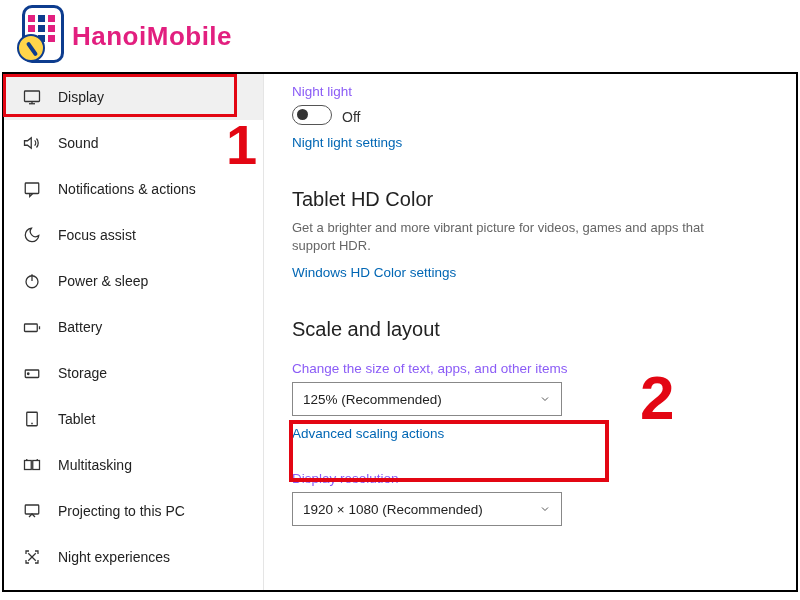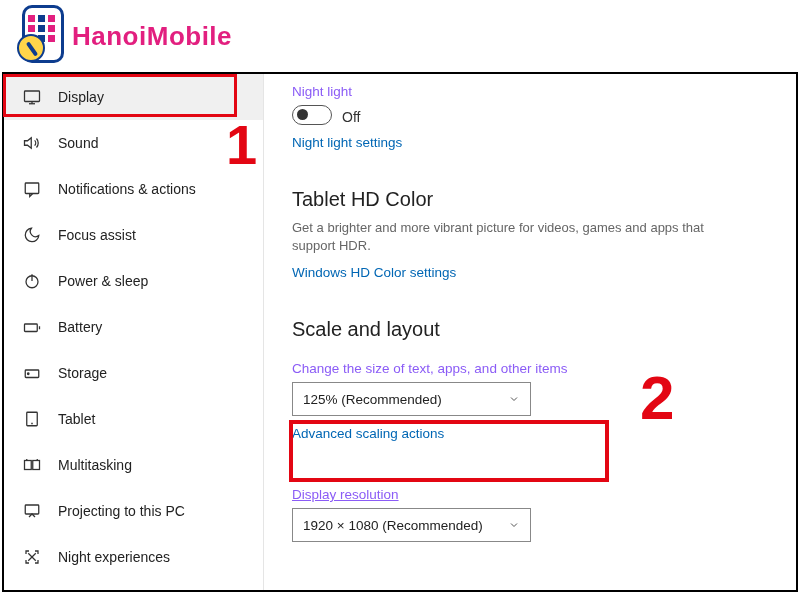--- a/index.html
+++ b/index.html
@@ -29,21 +29,21 @@
     .row-label { font-size: 13.5px; color: #8b5cf6; margin-bottom: 6px; }
     .toggle-row { display: flex; align-items: flex-end; margin-bottom: 8px; }
     .toggle { width: 40px; height: 20px; border: 1.5px solid #555; border-radius: 10px; position: relative; margin-right: 10px; cursor: pointer; }
     .toggle::after { content:""; position: absolute; width: 11px; height: 11px; border-radius: 50%; background: #333; top: 3px; left: 4px; }
     .toggle-label { font-size: 14px; color: #333; }
     .link { color: #0066b4; font-size: 13.5px; cursor: pointer; margin-bottom: 20px; display: inline-block; }
     
     .section-title { font-size: 20px; color: #222; margin: 18px 0 8px 0; font-weight: 400; }
     .section-desc { font-size: 13px; color: #666; line-height: 1.4; margin-bottom: 8px; max-width: 430px; }
     
-    .dropdown { width: 239px; height: 34px; border: 1.5px solid #888; display: flex; align-items: center; justify-content: space-between; padding: 0 10px; cursor: pointer; background: #fff; margin-bottom: 8px; }
+    .dropdown { width: 270px; height: 34px; border: 1.5px solid #888; display: flex; align-items: center; justify-content: space-between; padding: 0 10px; cursor: pointer; background: #fff; margin-bottom: 8px; }
     .dropdown-text { font-size: 13.5px; color: #222; }
     .chevron { width: 12px; height: 12px; }
     
     .hl-box-1 { position: absolute; border: 3px solid #e30613; left: 3px; top: 74px; width: 234px; height: 43px; pointer-events: none; z-index: 10; }
     .hl-box-2 { position: absolute; border: 4px solid #e30613; left: 289px; top: 420px; width: 320px; height: 62px; pointer-events: none; z-index: 10; }
     .num-1 { position: absolute; font-size: 56px; font-weight: 800; color: #e30613; left: 226px; top: 112px; z-index: 11; font-family: Arial, sans-serif; }
     .num-2 { position: absolute; font-size: 62px; font-weight: 800; color: #e30613; left: 640px; top: 362px; z-index: 11; font-family: Arial, sans-serif; }
     
     svg { display: block; }
   </style>
@@ -202,21 +202,21 @@
     <div class="dropdown">
       <span class="dropdown-text">125% (Recommended)</span>
       <span class="chevron">
         <svg width="12" height="12" viewBox="0 0 24 24" fill="none" stroke="#555" stroke-width="2">
             <polyline points="6 9 12 15 18 9"></polyline>
           </svg>
       </span>
     </div>
     <span class="link">Advanced scaling actions</span>
 
-    <div class="row-label" style="margin-top:26px;text-decoration:underline;">Display resolution</div>
+    <div class="row-label" style="margin-top:10px;">Display resolution</div>
     <div class="dropdown">
       <span class="dropdown-text">1920 × 1080 (Recommended)</span>
       <span class="chevron">
         <svg width="12" height="12" viewBox="0 0 24 24" fill="none" stroke="#555" stroke-width="2">
             <polyline points="6 9 12 15 18 9"></polyline>
           </svg>
       </span>
     </div>
   </div>
 

